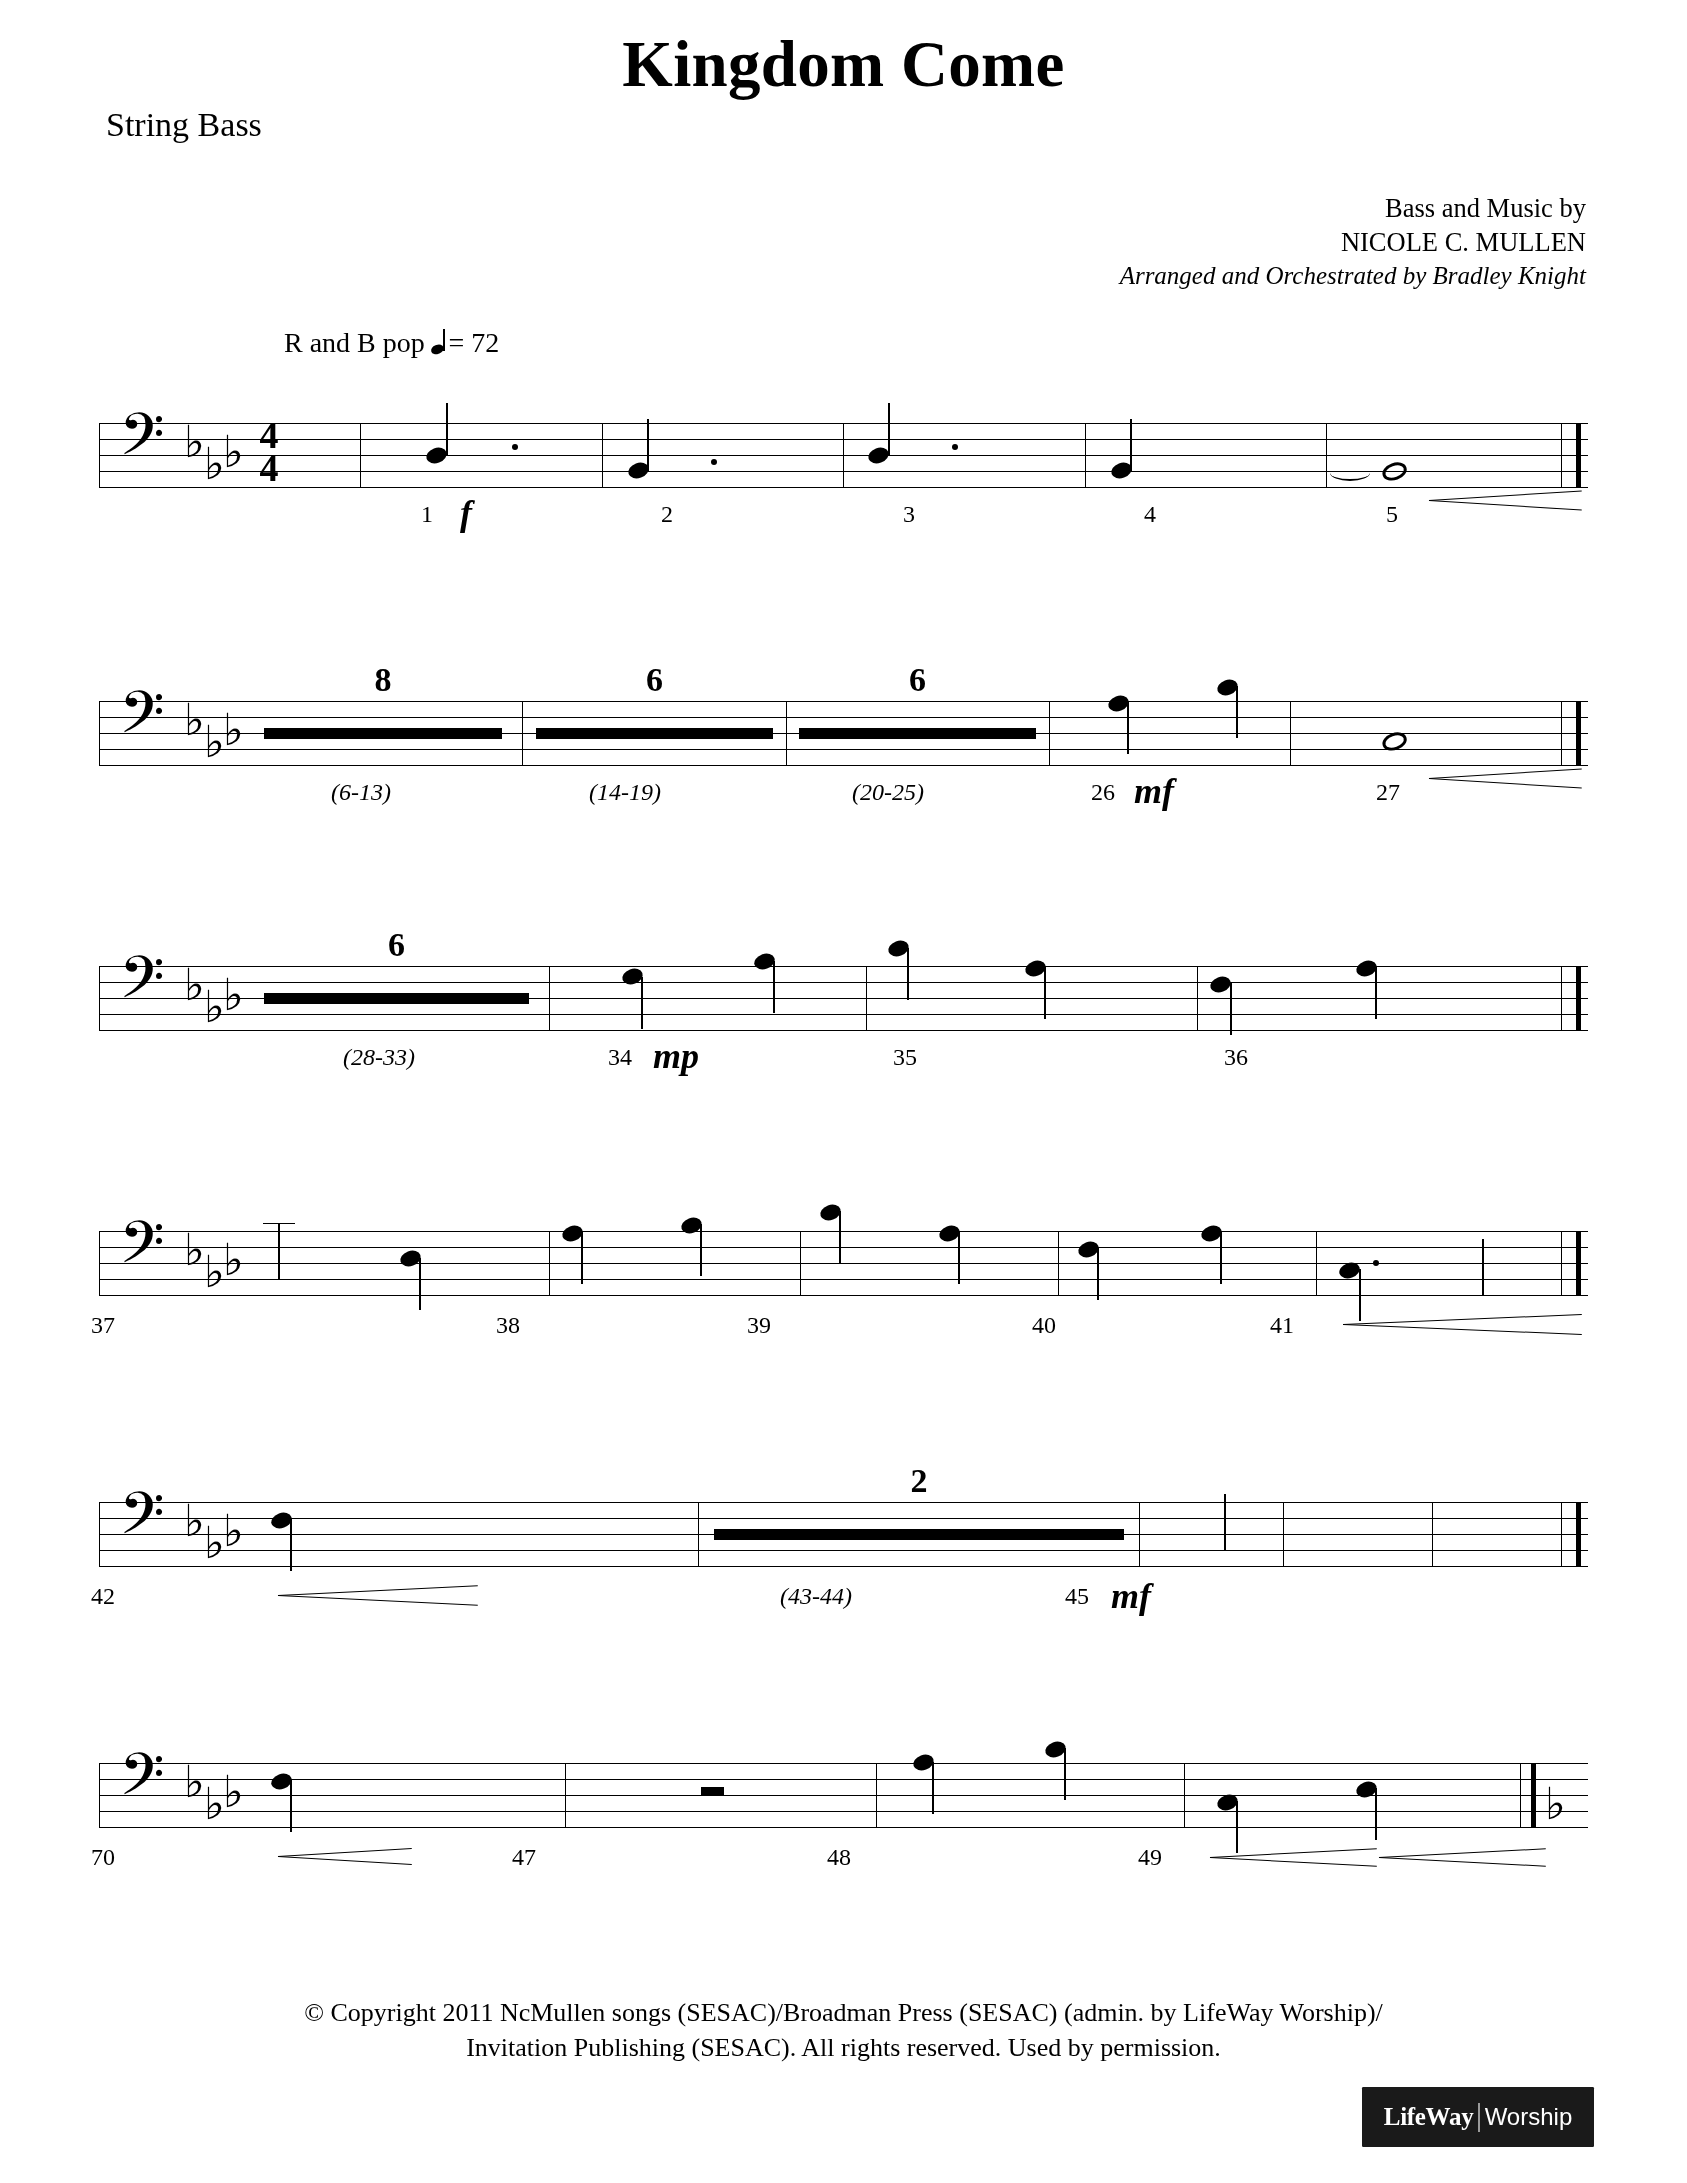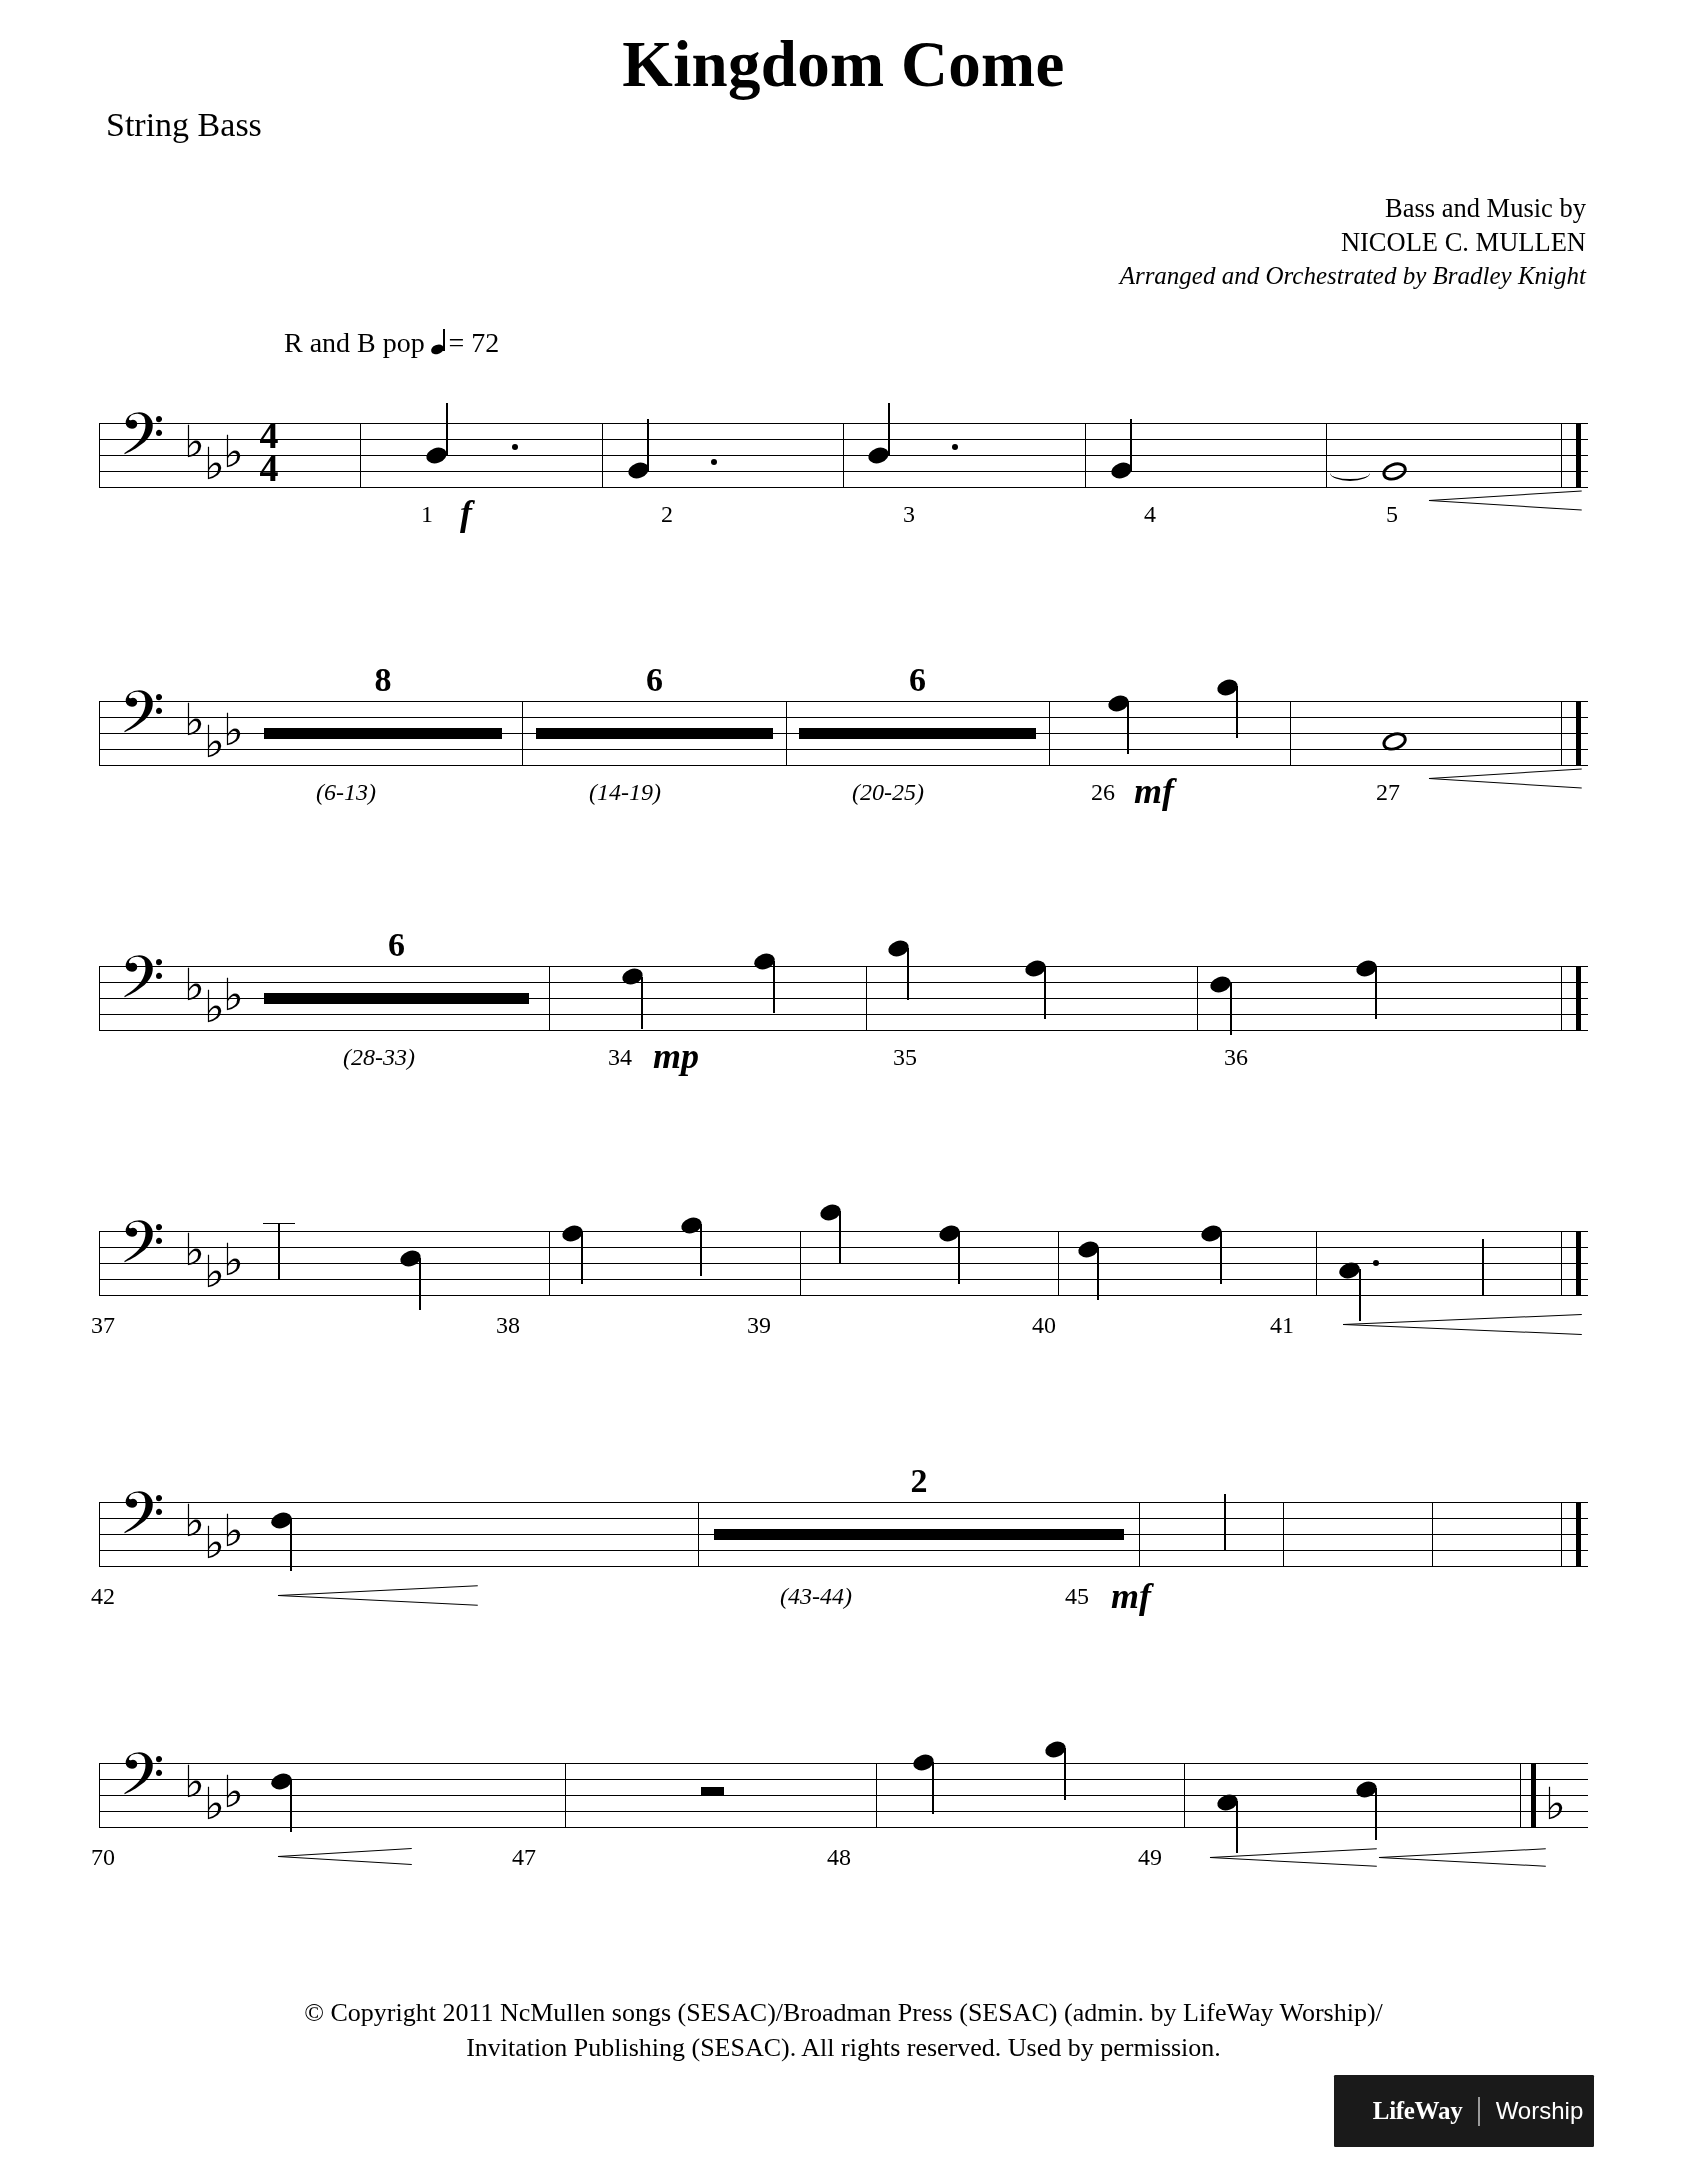--- a/index.html
+++ b/index.html
@@ -238,28 +238,27 @@
     width: 1687px;
     text-align: center;
     font-size: 26px;
     line-height: 1.35;
   }
   .logo {
     position: absolute;
     right: 93px;
     bottom: 36px;
     width: 232px;
-    height: 72px;
+    height: 60px;
     background: #1a1a1a;
     border-radius: 1.3px;
     display: flex;
     align-items: center;
     justify-content: center;
-    gap: 16px;
-    padding-left: 28px;
+    gap: 5px;
   }
   .logo .lw {
     color: #ffffff;
     font-size: 25px;
     font-family: "Liberation Serif", serif;
     font-weight: bold;
     letter-spacing: -0.3px;
   }
   .logo .sep {
     width: 1.3px;
@@ -373,21 +372,21 @@
     <div class="multirest" style="left:700px; top:26.5px; width:237px;"></div>
     <div class="multirest-num" style="left:700px; top:-40px; width:237px;">6</div>
 
     <div class="note" style="left:1009px; top:-5.3px;"></div>
     <div class="stem" style="left:1028px; top:1.3px; height:52px;"></div>
     <div class="note" style="left:1118px; top:-21px;"></div>
     <div class="stem" style="left:1137px; top:-14.6px; height:52px;"></div>
 
     <div class="note open" style="left:1283px; top:32px;"></div>
 
-    <div class="mrange" style="left:217px; top:78px;">(6-13)</div>
+    <div class="mrange" style="left:232px; top:78px;">(6-13)</div>
     <div class="mrange" style="left:490px; top:78px;">(14-19)</div>
     <div class="mrange" style="left:753px; top:78px;">(20-25)</div>
     <div class="mnum" style="left:992px; top:78px;">26</div>
     <div class="mnum" style="left:1277px; top:78px;">27</div>
     <div class="dyn" style="left:1035px; top:69px;">mf</div>
 
     <div class="hairpin" style="left:1330px; top:77px; width:152px; height:26.5px;">
       <div class="a" style="width:153px; transform: rotate(3.6deg);"></div>
       <div class="b" style="top:0px; width:153px; transform: rotate(-3.6deg);"></div>
     </div>

